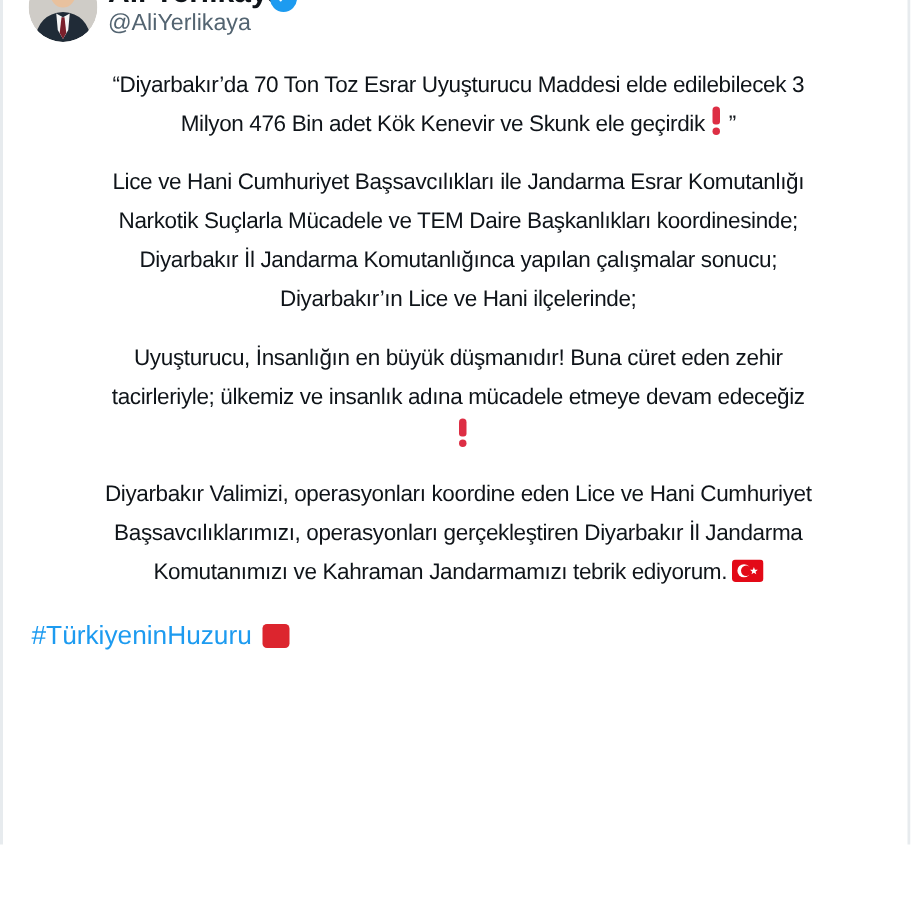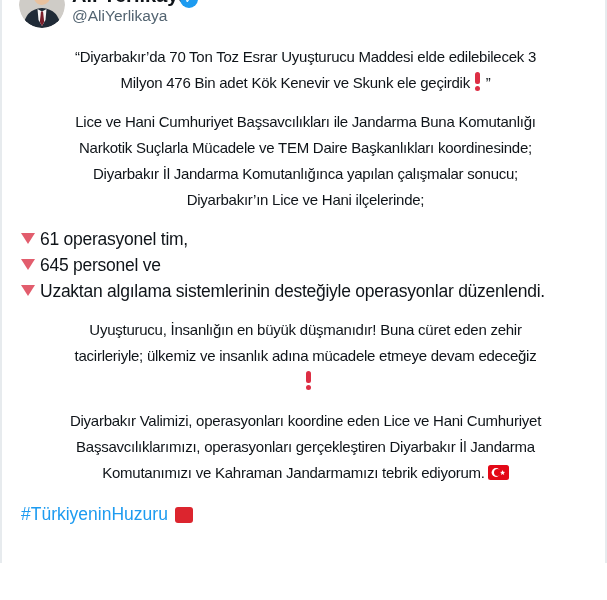--- a/index.html
+++ b/index.html
@@ -116,30 +116,25 @@
     <span class="verified">✓</span>
     <span class="handle">@AliYerlikaya</span>
   </div>
 
   <div class="content">
 
     <p class="txt"><span>“Diyarbakır’da 70 Ton Toz Esrar Uyuşturucu Maddesi elde edilebilecek 3
 Milyon 476 Bin adet Kök Kenevir ve Skunk ele geçirdik </span><span class="e-excl"></span><span> ”</span></p>
 
 
-    <p class="txt"><span>Lice ve Hani Cumhuriyet Başsavcılıkları ile Jandarma Buna Komutanlığı
+    <p class="txt"><span>Lice ve Hani Cumhuriyet Başsavcılıkları ile Jandarma Esrar Komutanlığı
 Narkotik Suçlarla Mücadele ve TEM Daire Başkanlıkları koordinesinde;
 Diyarbakır İl Jandarma Komutanlığınca yapılan çalışmalar sonucu;
 Diyarbakır’ın Lice ve Hani ilçelerinde;</span></p>
 
-    <div class="bullets">
-      <div class="b-line"><span class="e-tri"></span><span>61 operasyonel tim,</span></div>
-      <div class="b-line"><span class="e-tri"></span><span>645 personel ve</span></div>
-      <div class="b-line"><span class="e-tri"></span><span>Uzaktan algılama sistemlerinin desteğiyle operasyonlar düzenlendi.</span></div>
-    </div>
 
     <p class="txt"><span>Uyuşturucu, İnsanlığın en büyük düşmanıdır! Buna cüret eden zehir
 tacirleriyle; ülkemiz ve insanlık adına mücadele etmeye devam edeceğiz
 </span><span class="e-excl excl-indent"></span></p>
 
     <p class="txt"><span>Diyarbakır Valimizi, operasyonları koordine eden Lice ve Hani Cumhuriyet
 Başsavcılıklarımızı, operasyonları gerçekleştiren Diyarbakır İl Jandarma
 Komutanımızı ve Kahraman Jandarmamızı tebrik ediyorum.</span><span class="e-flag"><svg width="21" height="15" viewBox="0 0 21 15">
             <rect width="21" height="15" rx="2.5" fill="#e30917"></rect>
             <circle cx="8" cy="7.5" r="4.4" fill="#ffffff"></circle>

